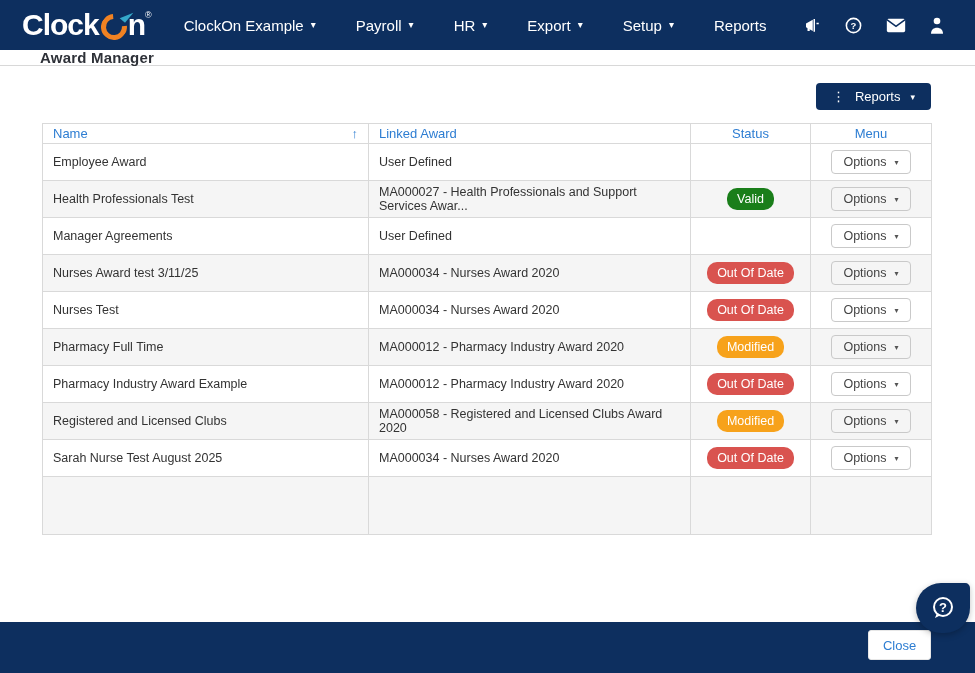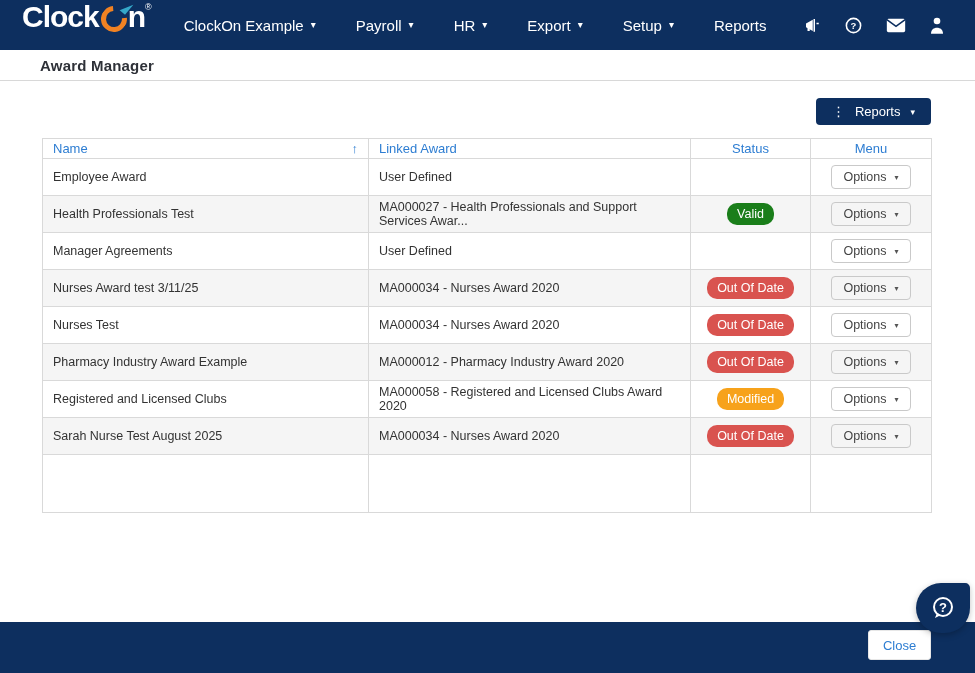--- a/index.html
+++ b/index.html
@@ -1,21 +1,21 @@
 <!DOCTYPE html>
 <html><head>
 <meta charset="utf-8">
 <style>
   * { margin:0; padding:0; box-sizing:border-box; }
   html,body { width:975px; height:673px; overflow:hidden; }
   body { font-family:"Liberation Sans", sans-serif; background:#ffffff; position:relative; }
 
   
   .navbar {
-    height:50px; background:#0d2f5f; display:flex; 
+    height:50px; background:#0d2f5f; display:flex; align-items:center;
     padding:0 30px 0 22px; color:#fff;
   }
   .logo { display:flex; align-items:flex-start; cursor:pointer; }
   .logo-text { font-size:30px; font-weight:bold; letter-spacing:-1px; line-height:34px; color:#fff; }
   .logo-o { position:relative; display:inline-block; width:26px; height:26px; margin:6px 1px 0 2px; }
   .logo-o-arc {
     position:absolute; inset:0; border:5px solid #f08223; border-radius:50%;
     border-top-color:transparent; transform:rotate(40deg);
   }
   .logo-o-arrow {
@@ -27,21 +27,21 @@
 
   .nav-menu { display:flex; align-items:center; gap:40px; margin-left:32px; font-size:15px; }
   .nav-item { display:flex; align-items:center; gap:7px; cursor:pointer; white-space:nowrap; }
   .nav-caret { font-size:10px; line-height:1; }
 
   .nav-icons { margin-left:auto; display:flex; align-items:center; gap:23px; }
   .nav-icon { cursor:pointer; display:flex; align-items:center; }
 
   
   .title-strip {
-    height:31px; background:#fff; border-bottom:1px solid #d8d8d8;
+    height:16px; background:#fff; border-bottom:1px solid #d8d8d8;
     display:flex; align-items:center; padding-left:40px;
   }
   .page-title { font-size:15px; font-weight:bold; color:#2e3138; letter-spacing:.2px; }
 
   
   .toolbar { display:flex; justify-content:flex-end; padding:17px 44px 0 42px; }
   .actions-btn {
     background:#0d2f5f; color:#fff; border:none; border-radius:4px;
     height:27px; padding:0 16px; font-size:13px; font-family:inherit;
     display:flex; align-items:center; gap:10px; cursor:pointer;
@@ -241,20 +241,29 @@
         <tr>
           <td>Nurses Test</td>
           <td>MA000034 - Nurses Award 2020</td>
           <td class="center"><span class="badge badge-danger">Out Of Date</span></td>
           <td class="center"><button class="options-btn">
               <span>Options</span>
               <span class="options-caret">▾</span>
             </button></td>
         </tr>
         <tr>
+          <td>Pharmacy Full Time</td>
+          <td>MA000012 - Pharmacy Industry Award 2020</td>
+          <td class="center"><span class="badge badge-warning">Modified</span></td>
+          <td class="center"><button class="options-btn">
+              <span>Options</span>
+              <span class="options-caret">▾</span>
+            </button></td>
+        </tr>
+        <tr>
           <td>Pharmacy Industry Award Example</td>
           <td>MA000012 - Pharmacy Industry Award 2020</td>
           <td class="center"><span class="badge badge-danger">Out Of Date</span></td>
           <td class="center"><button class="options-btn">
               <span>Options</span>
               <span class="options-caret">▾</span>
             </button></td>
         </tr>
         <tr>
           <td>Registered and Licensed Clubs</td>

